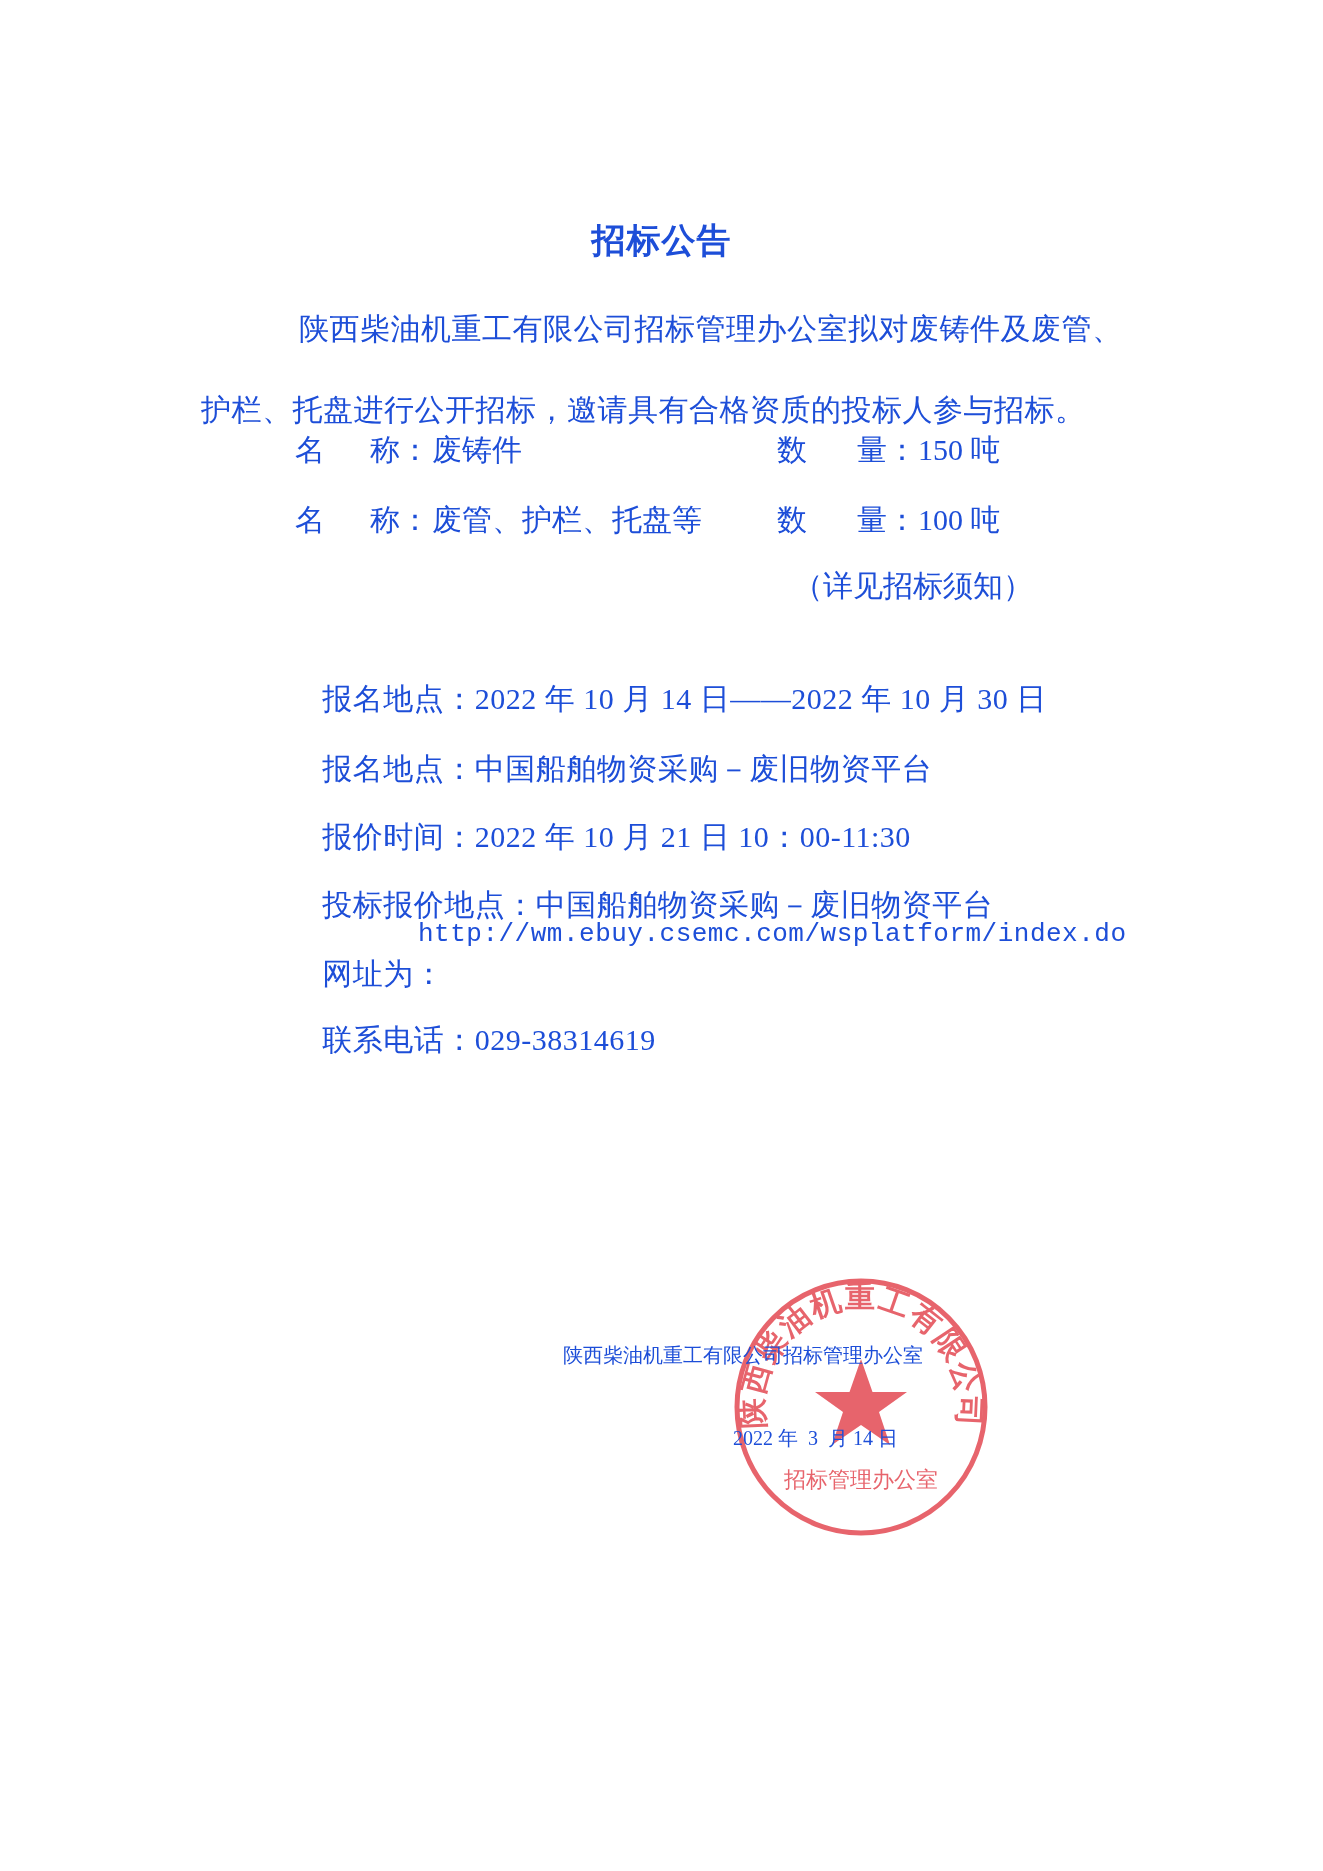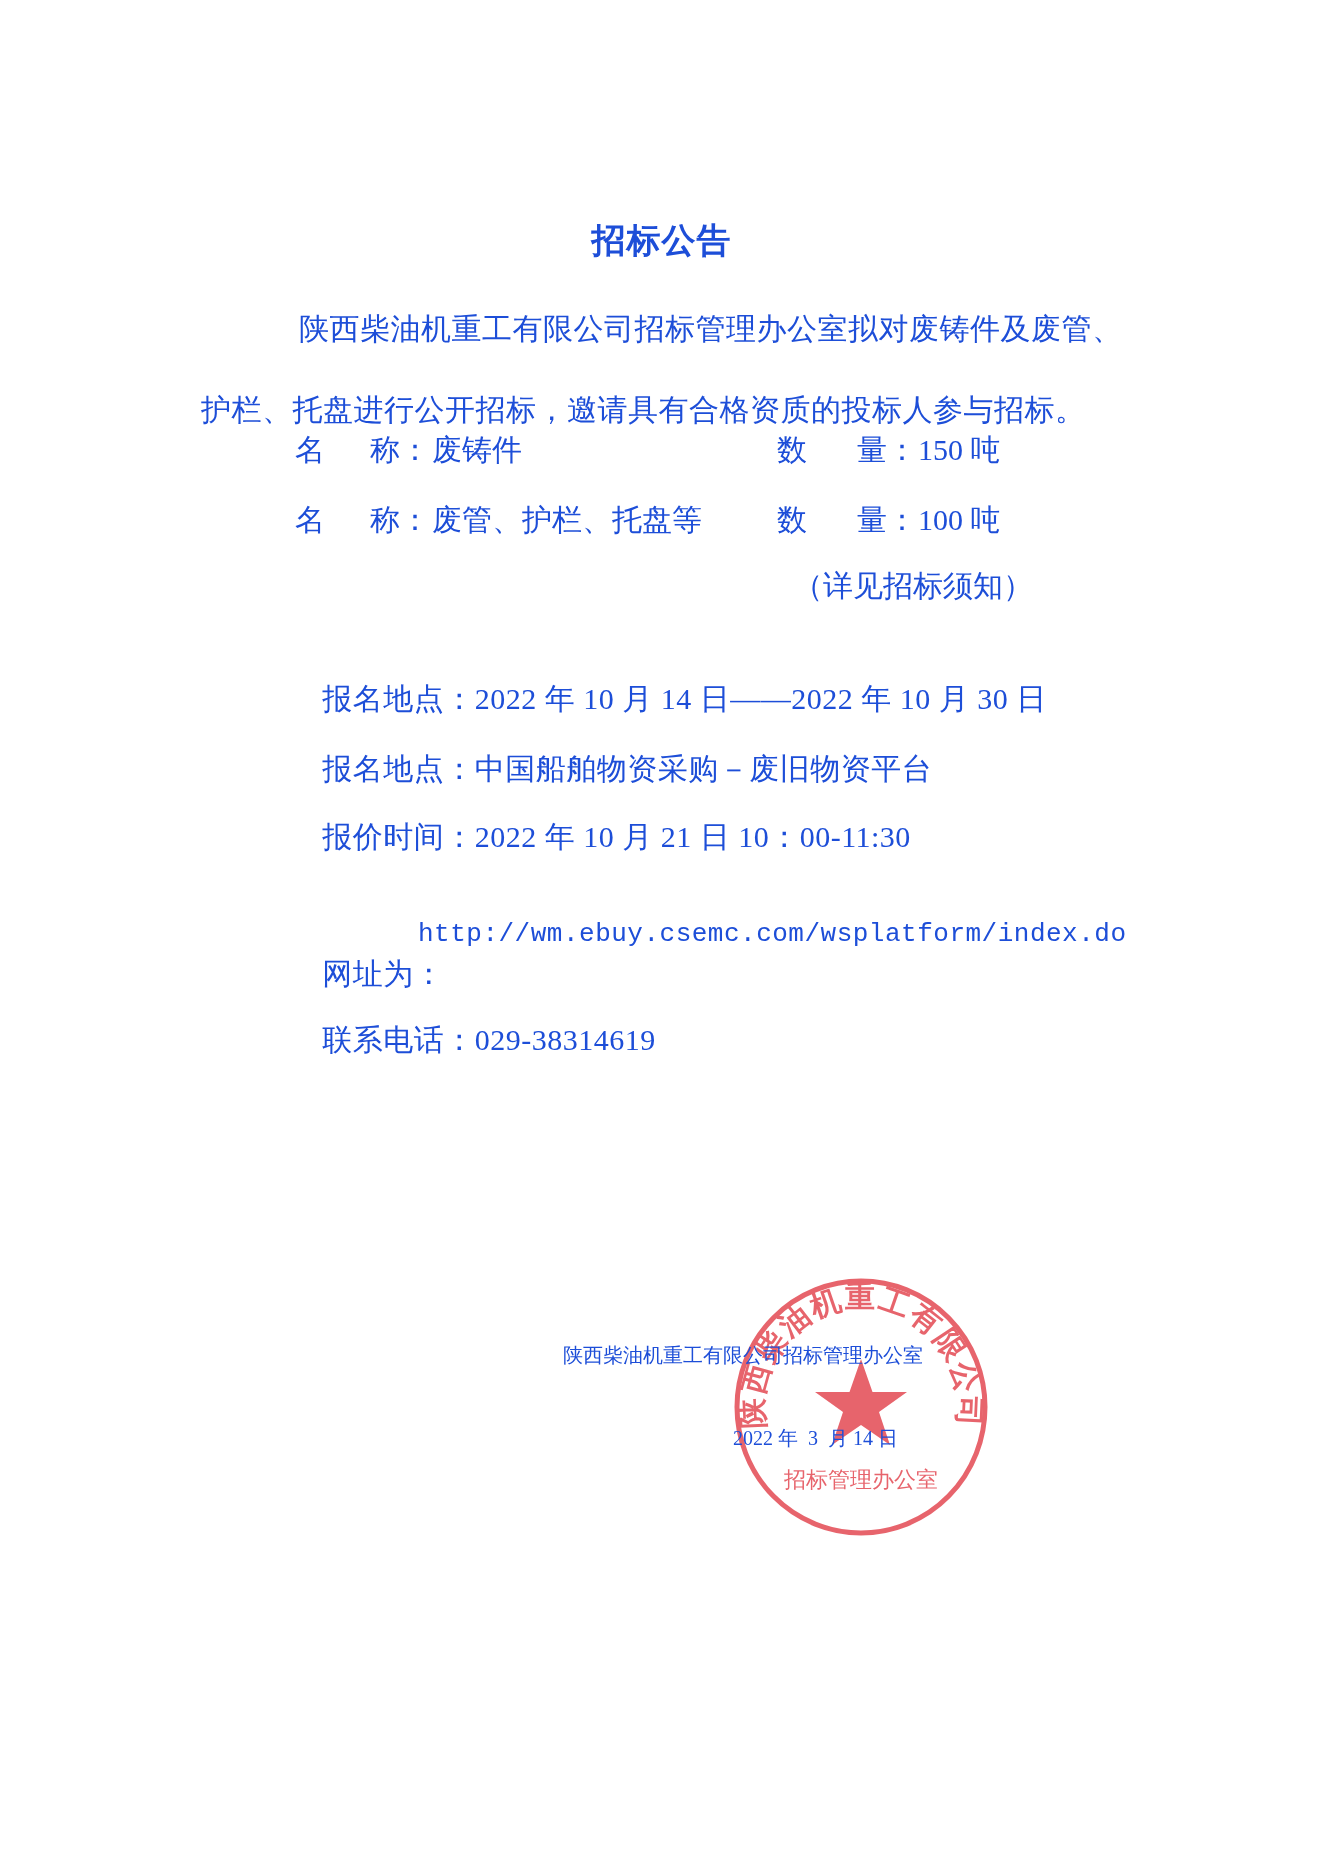--- a/index.html
+++ b/index.html
@@ -45,20 +45,23 @@
 
   <div class="line" style="left:282px; top:627px;">
     <span>报名地点：</span><span class="num">2022 年 10 月 14 日——2022 年 10 月 30 日</span>
   </div>
   <div class="line" style="left:282px; top:697px;">
     <span>报名地点：</span><span>中国船舶物资采购－废旧物资平台</span>
   </div>
   <div class="line" style="left:282px; top:765px;">
     <span>报价时间：</span><span class="num">2022 年 10 月 21 日 10：00-11:30</span>
   </div>
+  <div class="line" style="left:282px; top:833px;">
+    <span>投标报价地点：</span><span>中国船舶物资采购－废旧物资平台</span>
+  </div>
   <div class="line" style="left:282px; top:902px;">
     <span>网址为：</span><span class="mono" style="position:absolute; left:136px; top:0;">http://wm.ebuy.csemc.com/wsplatform/index.do</span>
   </div>
   <div class="line" style="left:282px; top:968px;">
     <span>联系电话：</span><span class="num">029-38314619</span>
   </div>
 
   <svg class="stamp" viewBox="0 0 256 260">
     <defs>
       <path id="arcPath" d="M 38 170 A 98 100 0 1 1 218 170" fill="none"></path>

